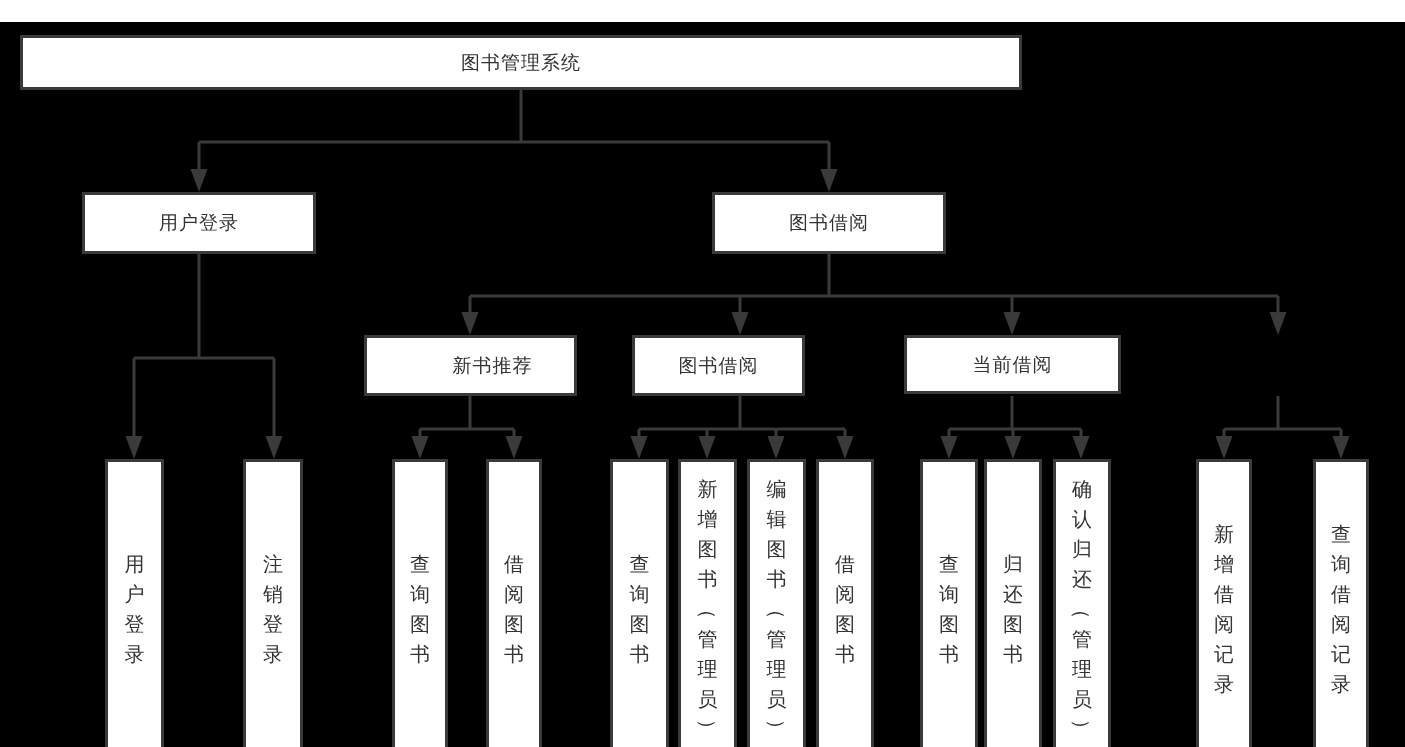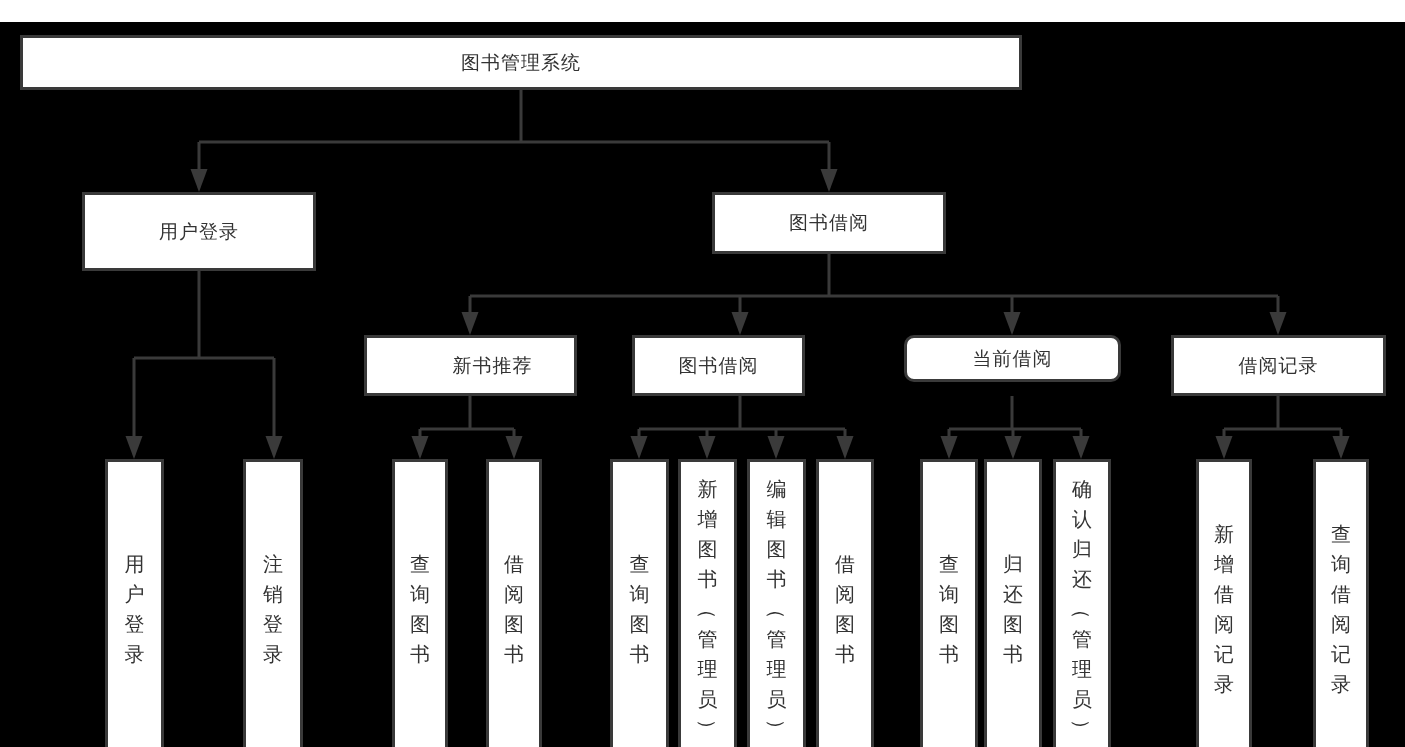--- a/index.html
+++ b/index.html
@@ -111,38 +111,35 @@
       <polygon points="1072.5,414 1089.5,414 1081,437"></polygon>
       <polygon points="1215.5,414 1232.5,414 1224,437"></polygon>
       <polygon points="1332.5,414 1349.5,414 1341,437"></polygon>
     </g>
   </svg>
 
   <div class="box" style="left:20px; top:13px; width:1002px; height:55px;">
     <span>图书管理系统</span>
   </div>
 
-  <div class="box" style="left:82px; top:170px; width:234px; height:79px;">
+  <div class="box" style="left:82px; top:170px; width:234px; height:62px;">
     <span>用户登录</span>
   </div>
   <div class="box" style="left:712px; top:170px; width:234px; height:62px;">
     <span>图书借阅</span>
   </div>
 
   <div class="box" style="left:364px; top:313px; width:213px; height:61px;padding-left:44px;">
     <span>新书推荐</span>
   </div>
   <div class="box" style="left:632px; top:313px; width:173px; height:61px;">
     <span>图书借阅</span>
   </div>
-  <div class="box" style="left:904px; top:313px; width:217px; height:47px;border-radius:10px;">
+  <div class="box" style="left:904px; top:313px; width:217px; height:59px;">
     <span>当前借阅</span>
-  </div>
-  <div class="box" style="left:1171px; top:313px; width:215px; height:61px;">
-    <span>借阅记录</span>
   </div>
 
   <div class="vbox" style="left:105px; top:437px; width:59px; height:299px;">
     <div class="vlabel">
         <span>用</span>
         <span>户</span>
         <span>登</span>
         <span>录</span>
       </div>
   </div>

